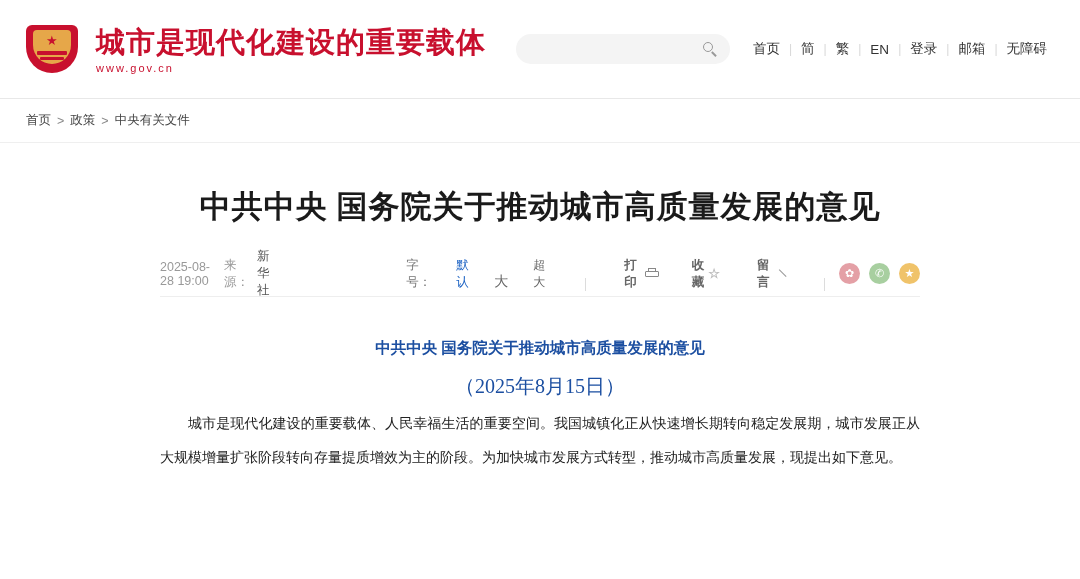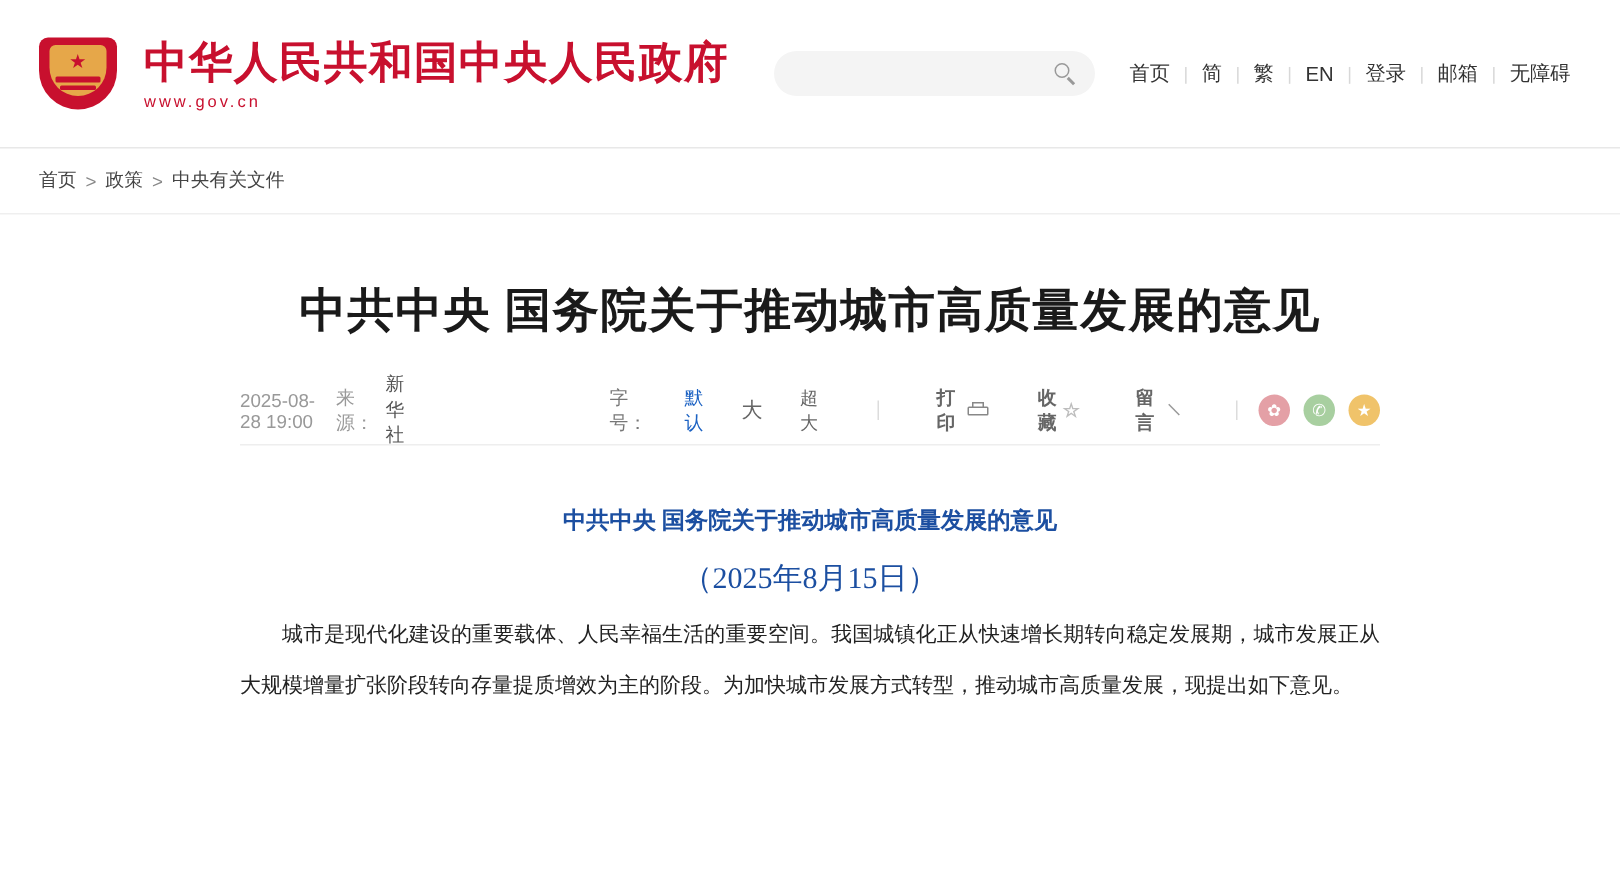--- a/index.html
+++ b/index.html
@@ -182,21 +182,21 @@
     font-size: 12.5px;
     color: #999;
     border-bottom: 1px solid #eeeeee;
     padding-bottom: 6px;
   }
   .meta-left { display: flex; align-items: center; gap: 8px; }
   .meta-source { color: #555; }
   .meta-center {
     margin-left: 128px;
     display: flex;
-    align-items: center;
+    align-items: flex-end;
     color: #777;
     gap: 25px;
   }
   .fs-label { color: #777; }
   .fs-opt { color: #666; cursor: pointer; }
   .fs-opt.active { color: #1c62c3; }
   .fs-mid { font-size: 14px; }
   .fs-big { font-size: 12px; }
   .vline {
     display: inline-block;
@@ -277,21 +277,21 @@
 
   <div class="header">
     <div class="emblem">
       <div class="circle"></div>
       <div class="inner"></div>
       <div class="star">★</div>
       <div class="bar"></div>
       <div class="bar2"></div>
     </div>
     <div class="site-title-wrap">
-      <div class="site-title">中华人民共和国中央人民政府</div>
+      <div class="site-title">城市是现代化建设的重要载体</div>
       <div class="site-domain">www.gov.cn</div>
     </div>
 
     <div class="header-right">
       <div class="search-box">
         <input type="text" placeholder="" style="">
         <span class="search-icon">
           <span class="ring"></span>
             <span class="handle"></span>
         </span>

